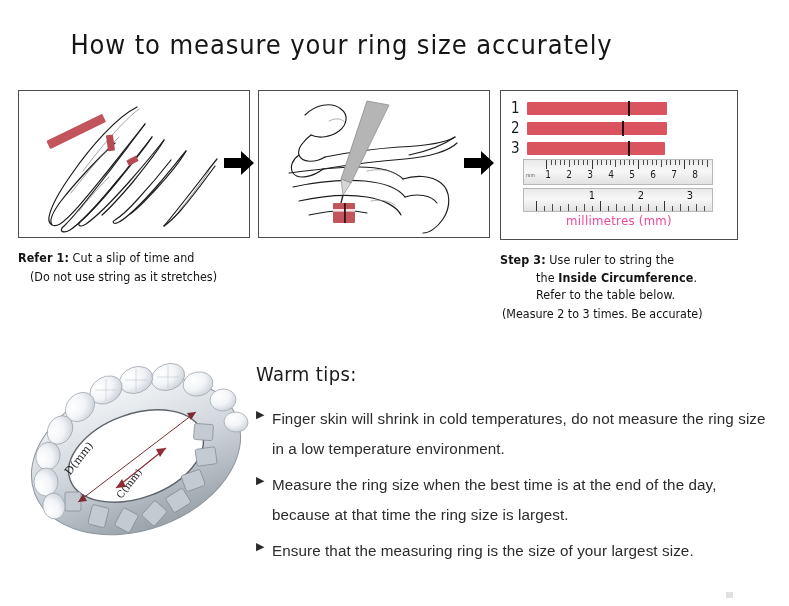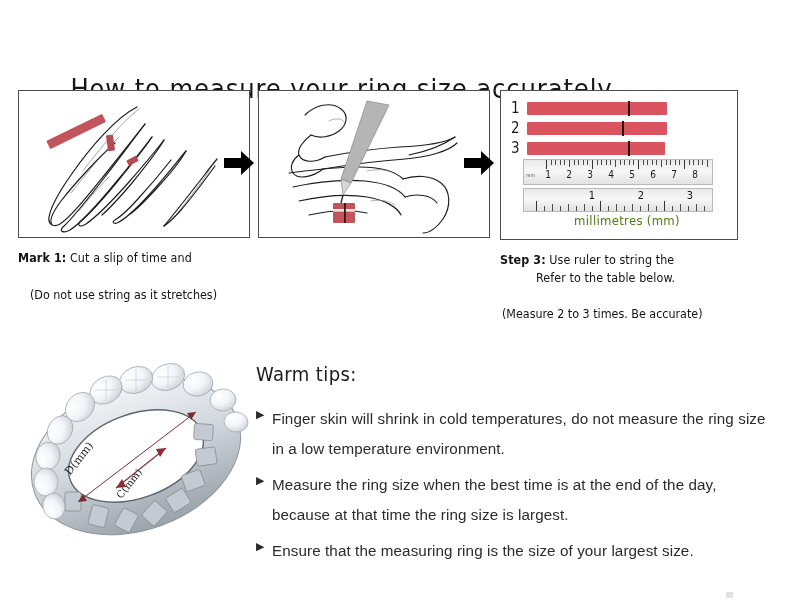--- a/index.html
+++ b/index.html
@@ -22,21 +22,20 @@
     left: 0;
     top: 28px;
     width: 683px;
     text-align: center;
     font-size: 27px;
     line-height: 34px;
     letter-spacing: 0.9px;
     font-weight: 400;
     color: #161616;
     font-family: "DejaVu Sans Condensed", "DejaVu Sans", sans-serif;
-    margin-top: 44px;
   }
 
   
   #steps-row {
     position: absolute;
     left: 0;
     top: 90px;
     width: 789px;
     height: 245px;
   }
@@ -78,21 +77,21 @@
     color: #131313;
     letter-spacing: 0.1px;
   }
   .step-caption .lbl { font-weight: bold; }
   .step-caption .ln { display: block; }
   .step-caption .ln.indent { padding-left: 30px; }
   .step-caption .ln.indent2 { padding-left: 36px; }
   .step-caption b { font-weight: bold; }
 
   .step-note {
-    margin-top: 19px;
+    margin-top: 1px;
     font-size: 12.4px;
     line-height: 17px;
     font-family: "DejaVu Sans Condensed", "DejaVu Sans", sans-serif;
     color: #131313;
   }
   .note-c1 { padding-left: 12px; }
   .note-c3 { padding-left: 2px; }
 
   
   .strip-row {
@@ -171,26 +170,26 @@
     position: absolute;
     top: 1px;
     font-size: 11px;
     line-height: 12px;
     color: #141414;
     font-family: "DejaVu Sans Condensed", "DejaVu Sans", sans-serif;
     transform: translateX(-50%);
   }
   .ruler-caption {
     position: absolute;
-    left: 8px;
+    left: 0;
     top: 122px;
     width: 100%;
     text-align: center;
     font-size: 13px;
-    color: #4d7c0f;
+    color: #ec4899;
     font-family: "DejaVu Sans Condensed", "DejaVu Sans", sans-serif;
     letter-spacing: 0.3px;
   }
 
   
   #ring-figure {
     position: absolute;
     left: 18px;
     top: 352px;
     width: 240px;
@@ -292,21 +291,21 @@
         <g>
           <rect x="26" y="36" width="62" height="9" rx="1" fill="#c2545c" transform="rotate(-26 57 40)"></rect>
         </g>
 
         <rect x="88" y="44" width="7" height="16" rx="1" fill="#b74a53" transform="rotate(-8 91 52)"></rect>
         <rect x="108" y="67" width="11" height="6" rx="1" fill="#b74a53" transform="rotate(-28 113 70)"></rect>
       </svg>
     </div>
     <div class="step-caption">
       <span class="ln">
-        <span class="lbl">Mark 1:</span>
+        <span class="lbl">Refer 1:</span>
         <span>Cut a slip of time and</span>
       </span>
     </div>
     <div class="step-note note-c1">(Do not use string as it stretches)</div>
   </div>
 
   <div class="step-arrow a1">
     <svg width="30" height="26" viewBox="0 0 30 26">
       <path d="M0 8 L17 8 L17 1 L30 13 L17 25 L17 18 L0 18 Z" fill="#000000"></path>
     </svg>
@@ -465,20 +464,23 @@
       </div>
 
       <div class="ruler-caption">millimetres (mm)</div>
     </div>
 
     <div class="step-caption">
       <span class="ln">
         <span class="lbl">Step 3:</span>
         <span>Use ruler to string the</span>
       </span>
+      <span class="ln indent2">
+        <span>the </span><b>Inside Circumference</b><span>.</span>
+      </span>
       <span class="ln indent2">Refer to the table below.</span>
     </div>
     <div class="step-note note-c3">(Measure 2 to 3 times. Be accurate)</div>
   </div>
 </div>
 
 <div id="ring-figure">
   <svg width="240" height="208" viewBox="0 0 240 208">
     <defs>
       <radialGradient id="gemShine" cx="35%" cy="30%" r="75%">

